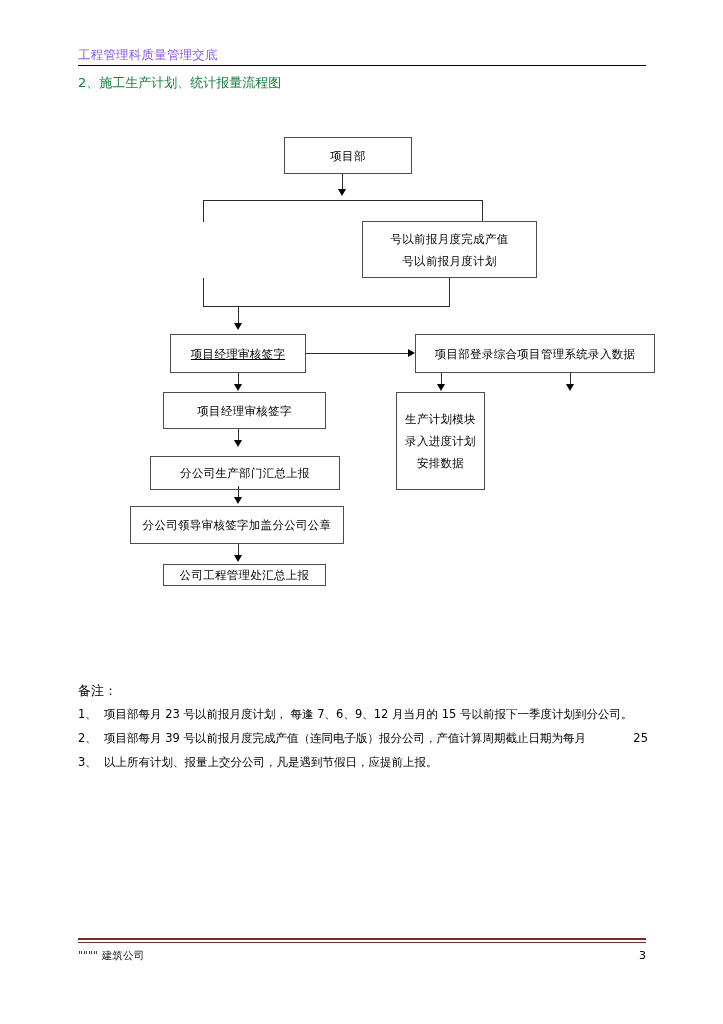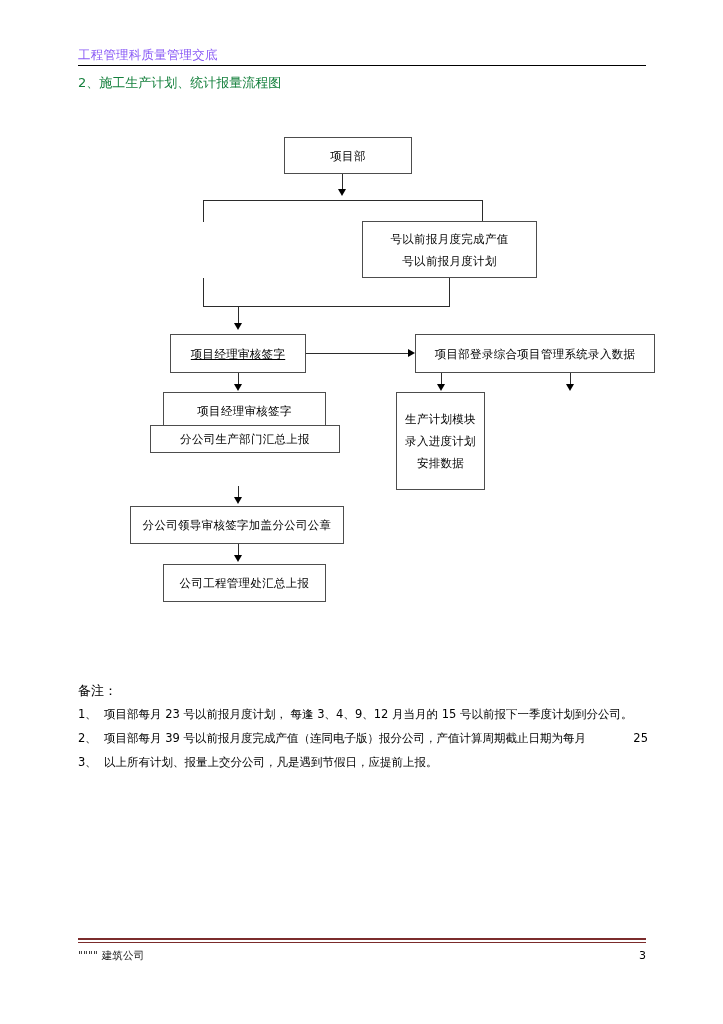--- a/index.html
+++ b/index.html
@@ -231,47 +231,47 @@
     <div class="node" style="left:396px; top:392px; width:89px; height:98px;">
       <span class="ln">生产计划模块</span>
       <span class="ln">录入进度计划</span>
       <span class="ln">安排数据</span>
     </div>
 
 
     <div class="vline" style="left:238px; top:429px; height:12px;"></div>
     <div class="arrow-down" style="left:234px; top:440px;"></div>
 
-    <div class="node" style="left:150px; top:425px; width:190px; height:28px;">
+    <div class="node" style="left:150px; top:456px; width:190px; height:34px;">
       <span class="ln">分公司生产部门汇总上报</span>
     </div>
 
     <div class="vline" style="left:238px; top:486px; height:13px;"></div>
     <div class="arrow-down" style="left:234px; top:497px;"></div>
 
     <div class="node" style="left:130px; top:506px; width:214px; height:38px;">
       <span class="ln">分公司领导审核签字加盖分公司公章</span>
     </div>
 
     <div class="vline" style="left:238px; top:544px; height:13px;"></div>
     <div class="arrow-down" style="left:234px; top:555px;"></div>
 
-    <div class="node" style="left:163px; top:564px; width:163px; height:38px;">
+    <div class="node" style="left:163px; top:564px; width:163px; height:22px;">
       <span class="ln">公司工程管理处汇总上报</span>
     </div>
 
   </div>
 
   <div id="notes">
     <div class="notes-label">备注：</div>
 
     <div class="note-row">
       <span class="note-num">1、</span>
       <span class="note-text">
-        <span>项目部每月  23 号以前报月度计划， 每逢 3、4、9、12 月当月的  15 号以前报下一季度计划到分公司。</span>
+        <span>项目部每月  23 号以前报月度计划， 每逢 7、6、9、12 月当月的  15 号以前报下一季度计划到分公司。</span>
       </span>
     </div>
 
     <div class="note-row">
       <span class="note-num">2、</span>
       <span class="note-text">
         <span>项目部每月  39 号以前报月度完成产值（连同电子版）报分公司，产值计算周期截止日期为每月</span>
         <span class="tail-num">25</span>
       </span>
     </div>

